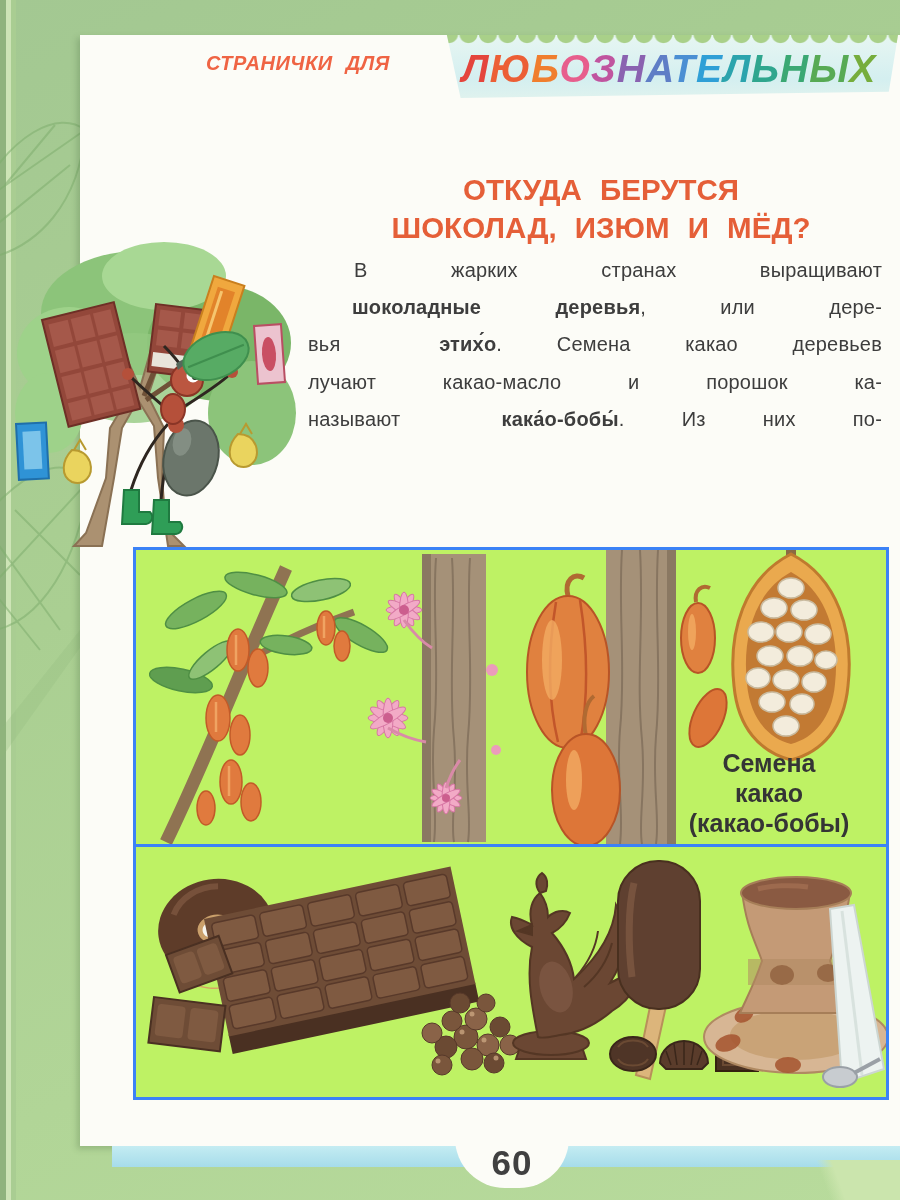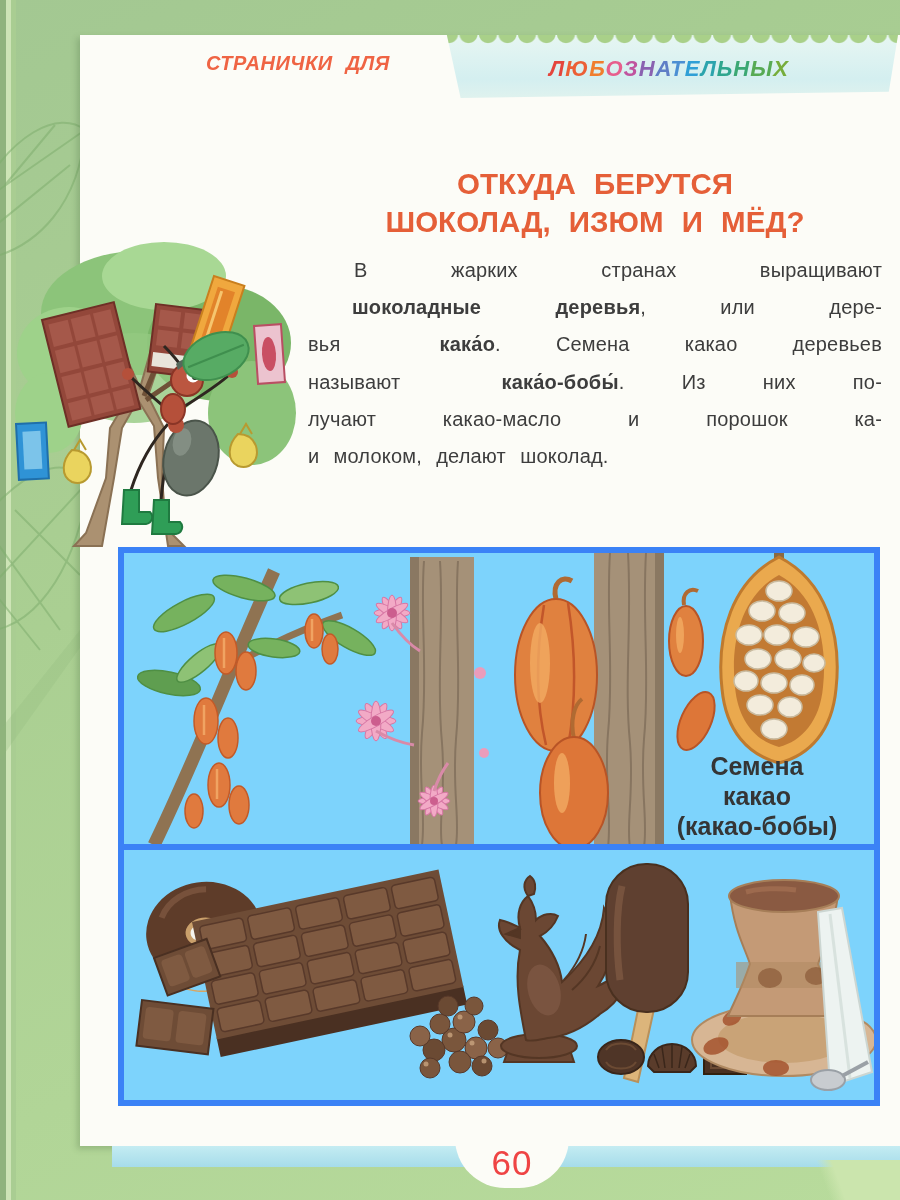--- a/index.html
+++ b/index.html
@@ -21,48 +21,48 @@
   .header-prefix{position:absolute;left:150px;top:52px;width:296px;
     text-align:center;font-size:20px;font-weight:800;font-style:italic;
     letter-spacing:.5px;word-spacing:7px;color:#ef6444;}
   .badge{position:absolute;left:440px;top:35px;width:458px;height:63px;
     background:linear-gradient(180deg,#e7f6f2 0%,#d4eff0 70%,#dff2ee 100%);
     clip-path:polygon(1.5% 0%,100% 0%,98% 90%,4.5% 100%);}
   .badge .scallops{position:absolute;left:0;right:0;top:-1px;height:15px;
     background-image:radial-gradient(circle at 9px 0px,#a9d089 8.5px,rgba(169,208,137,0) 9.6px);
     background-size:19.5px 15px;background-repeat:repeat-x;}
   .badge .word{position:absolute;left:0;right:0;top:10px;text-align:center;
-    font-size:22px;font-weight:800;font-style:italic;letter-spacing:1px;line-height:48px;}
+    font-size:39px;font-weight:800;font-style:italic;letter-spacing:1px;line-height:48px;}
 
   .page-title{position:absolute;left:308px;top:165px;width:574px;text-align:center;
     font-size:29.5px;font-weight:700;line-height:38px;color:#e55f38;
     word-spacing:10px;white-space:pre-line;}
 
   .intro{position:absolute;left:308px;top:252px;width:574px;
     font-size:20px;line-height:37.2px;color:#3d3d3d;letter-spacing:.2px;}
   .pline{text-align:justify;text-align-last:justify;}
   .pline.indent{text-indent:46px;}
   .pline.last{text-align-last:left;word-spacing:.42em;}
   .pline .b{font-weight:700;margin-left:44px;}
 
-  .panel{position:absolute;left:118px;width:750px;border:6px solid #3b82f6;
-    background:#7dd3fc;box-sizing:content-box;}
+  .panel{position:absolute;left:133px;width:750px;border:3px solid #3b82f6;
+    background:#bef264;box-sizing:content-box;}
   #panel-top{top:547px;height:294px;}
   #panel-bottom{top:844px;height:250px;}
   .panel svg{display:block;}
   .cacao-caption{position:absolute;right:10px;bottom:6px;width:214px;
     text-align:center;font-size:25px;font-weight:700;line-height:30px;
     color:#353535;white-space:pre-line;}
 
   .ant-illo{position:absolute;left:14px;top:228px;}
 
   .pagenum-tab{position:absolute;left:455px;top:1138px;width:114px;height:50px;
     background:#fcfcf7;border-radius:0 0 58px 58px;
     display:flex;align-items:center;justify-content:center;}
-  .pagenum-tab .num{font-size:35px;font-weight:400;color:#ef4444;letter-spacing:1px;}
+  .pagenum-tab .num{font-size:35px;font-weight:700;color:#404040;letter-spacing:1px;}
 </style>
 </head>
 <body>
 
 <div class="edge-strip"></div>
 
 <svg class="bg-decor" width="90" height="720" viewBox="0 0 90 720">
   <g fill="none" stroke="#7fae6e" stroke-width="2" opacity="0.55">
     <path d="M -30 140 C 10 60 60 40 85 60 C 80 130 40 180 -20 190 Z"></path>
     <path d="M -30 140 L 85 60 M 5 115 L 55 55 M -10 160 L 70 95"></path>
@@ -75,29 +75,28 @@
 <div class="page"></div>
 <div class="blue-strip"></div>
 <div class="corner-fold"></div>
 
 <div class="header-prefix">СТРАНИЧКИ ДЛЯ</div>
 <div class="badge">
   <div class="scallops"></div>
   <div class="word"><span style="color: rgb(228, 69, 60);">Л</span><span style="color: rgb(236, 95, 54);">Ю</span><span style="color: rgb(240, 126, 46);">Б</span><span style="color: rgb(231, 94, 141);">О</span><span style="color: rgb(192, 84, 159);">З</span><span style="color: rgb(138, 98, 176);">Н</span><span style="color: rgb(95, 126, 198);">А</span><span style="color: rgb(75, 143, 211);">Т</span><span style="color: rgb(47, 159, 214);">Е</span><span style="color: rgb(43, 164, 173);">Л</span><span style="color: rgb(47, 166, 142);">Ь</span><span style="color: rgb(59, 168, 115);">Н</span><span style="color: rgb(87, 170, 84);">Ы</span><span style="color: rgb(118, 173, 60);">Х</span></div>
 </div>
 
-<h1 class="page-title" style="margin:0">ОТКУДА БЕРУТСЯ
+<h1 class="page-title" style="margin:6px">ОТКУДА БЕРУТСЯ
 ШОКОЛАД, ИЗЮМ И МЁД?</h1>
 <div class="intro">
     <div class="pline indent"><span>В жарких странах выращивают</span></div>
     <div class="pline"><span class="b">шоколадные деревья</span><span>, или дере-</span></div>
-    <div class="pline"><span>вья </span><span class="b">кака́о</span><span>. Семена какао деревьев</span></div>
+    <div class="pline"><span>вья </span><span class="b">этих́о</span><span>. Семена какао деревьев</span></div>
+    <div class="pline"><span>лучают какао-масло и порошок ка-</span></div>
     <div class="pline"><span>называют </span><span class="b">кака́о-бобы́</span><span>. Из них по-</span></div>
-    <div class="pline"><span>лучают какао-масло и порошок ка-</span></div>
-    <div class="pline last"><span>и молоком, делают шоколад.</span></div>
   </div>
 
 <svg class="ant-illo" width="286" height="320" viewBox="0 0 286 320">
   <g>
     <ellipse cx="125" cy="85" rx="98" ry="62" fill="#8cc47a"></ellipse>
     <ellipse cx="55" cy="125" rx="52" ry="46" fill="#9ed28a"></ellipse>
     <ellipse cx="205" cy="115" rx="72" ry="58" fill="#7ab668"></ellipse>
     <ellipse cx="150" cy="48" rx="62" ry="34" fill="#a8d894"></ellipse>
     <ellipse cx="238" cy="185" rx="44" ry="52" fill="#8cc47a"></ellipse>
     <ellipse cx="35" cy="185" rx="34" ry="40" fill="#9ed28a"></ellipse>

